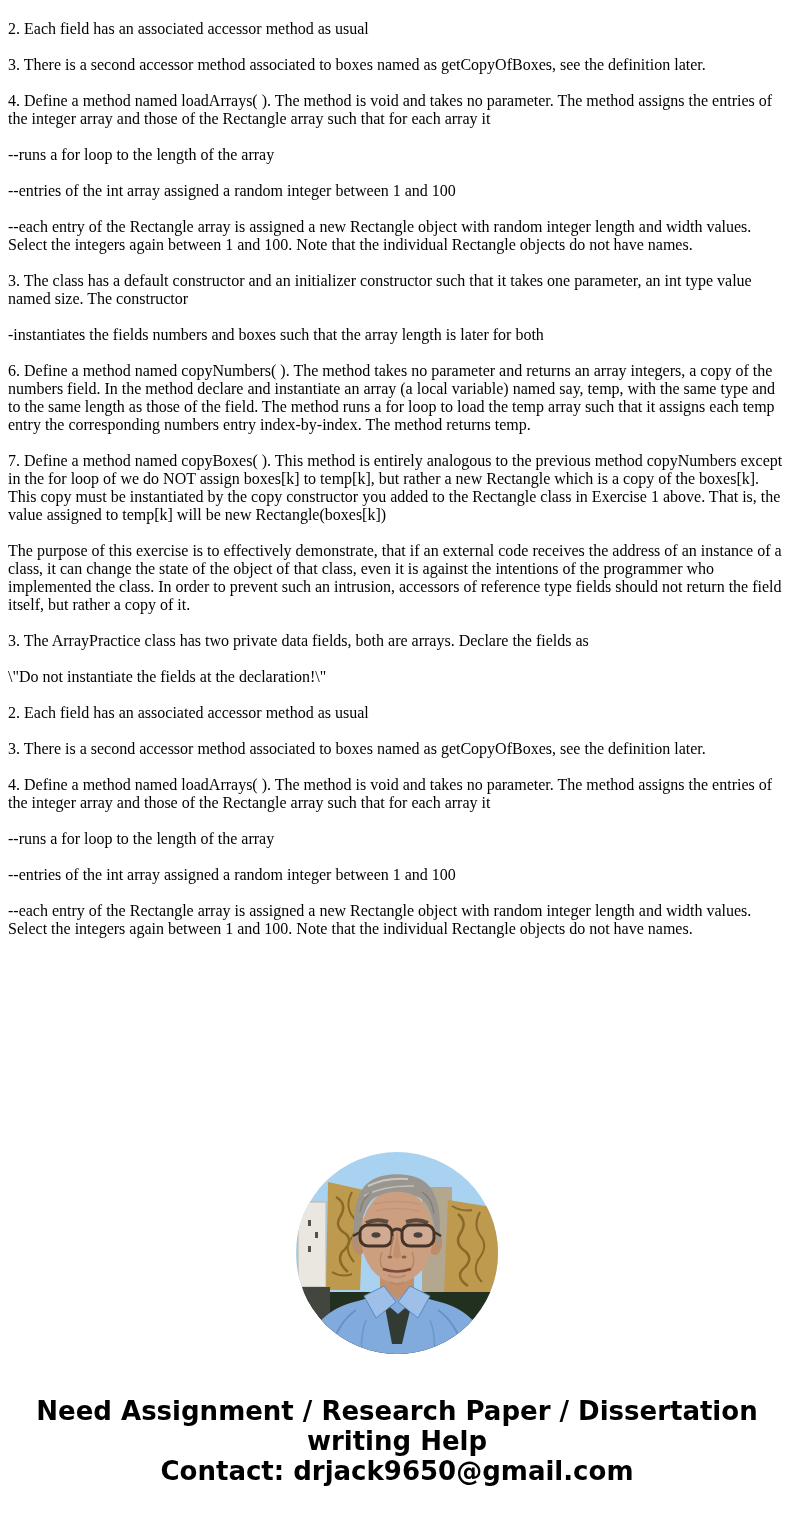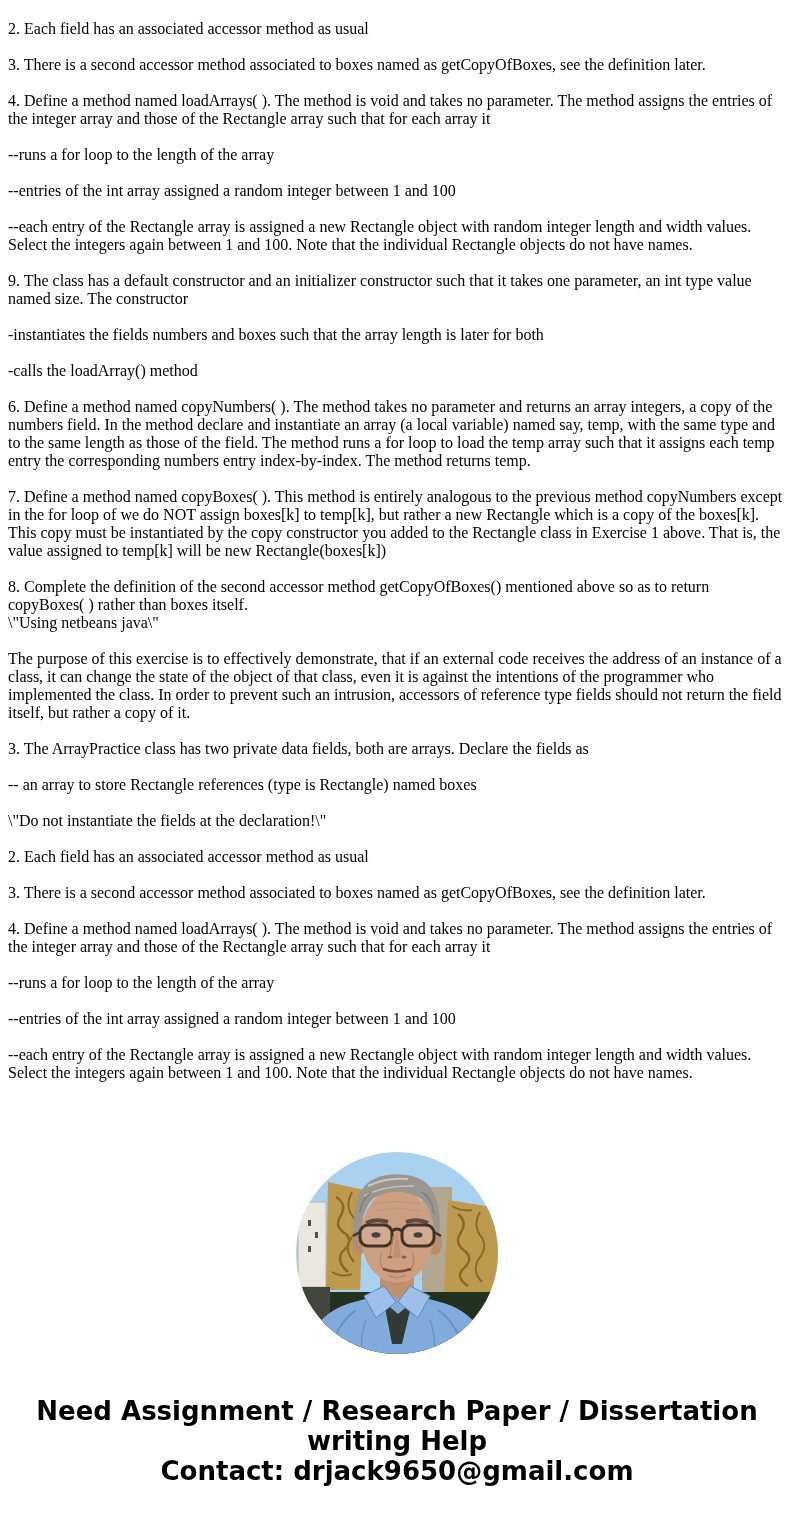--- a/index.html
+++ b/index.html
@@ -50,30 +50,26 @@
 
 <div class="page">
 
   <div class="doc">
       <p class="para">2. Each field has an associated accessor method as usual</p>
       <p class="para">3. There is a second accessor method associated to boxes named as getCopyOfBoxes, see the definition later.</p>
       <p class="para">4. Define a method named loadArrays( ). The method is void and takes no parameter. The method assigns the entries of the integer array and those of the Rectangle array such that for each array it</p>
       <p class="para">--runs a for loop to the length of the array</p>
       <p class="para">--entries of the int array assigned a random integer between 1 and 100</p>
       <p class="para">--each entry of the Rectangle array is assigned a new Rectangle object with random integer length and width values. Select the integers again between 1 and 100. Note that the individual Rectangle objects do not have names.</p>
-      <p class="para">9. The class has a default constructor and an initializer constructor such that it takes one parameter, an int type value named size. The constructor</p>
+      <p class="para">3. The class has a default constructor and an initializer constructor such that it takes one parameter, an int type value named size. The constructor</p>
       <p class="para">-instantiates the fields numbers and boxes such that the array length is later for both</p>
-      <p class="para">-calls the loadArray() method</p>
       <p class="para">6. Define a method named copyNumbers( ). The method takes no parameter and returns an array integers, a copy of the numbers field. In the method declare and instantiate an array (a local variable) named say, temp, with the same type and to the same length as those of the field. The method runs a for loop to load the temp array such that it assigns each temp entry the corresponding numbers entry index-by-index. The method returns temp.</p>
       <p class="para">7. Define a method named copyBoxes( ). This method is entirely analogous to the previous method copyNumbers except in the for loop of we do NOT assign boxes[k] to temp[k], but rather a new Rectangle which is a copy of the boxes[k]. This copy must be instantiated by the copy constructor you added to the Rectangle class in Exercise 1 above. That is, the value assigned to temp[k] will be new Rectangle(boxes[k])</p>
-      <p class="para">8. Complete the definition of the second accessor method getCopyOfBoxes() mentioned above so as to return copyBoxes( ) rather than boxes itself.
-\"Using netbeans java\"</p>
       <p class="para">The purpose of this exercise is to effectively demonstrate, that if an external code receives the address of an instance of a class, it can change the state of the object of that class, even it is against the intentions of the programmer who implemented the class. In order to prevent such an intrusion, accessors of reference type fields should not return the field itself, but rather a copy of it.</p>
       <p class="para">3. The ArrayPractice class has two private data fields, both are arrays. Declare the fields as</p>
-      <p class="para">-- an array to store Rectangle references (type is Rectangle) named boxes</p>
       <p class="para">\"Do not instantiate the fields at the declaration!\"</p>
       <p class="para">2. Each field has an associated accessor method as usual</p>
       <p class="para">3. There is a second accessor method associated to boxes named as getCopyOfBoxes, see the definition later.</p>
       <p class="para">4. Define a method named loadArrays( ). The method is void and takes no parameter. The method assigns the entries of the integer array and those of the Rectangle array such that for each array it</p>
       <p class="para">--runs a for loop to the length of the array</p>
       <p class="para">--entries of the int array assigned a random integer between 1 and 100</p>
       <p class="para">--each entry of the Rectangle array is assigned a new Rectangle object with random integer length and width values. Select the integers again between 1 and 100. Note that the individual Rectangle objects do not have names.</p>
     </div>
 
   <svg class="photo" viewBox="0 0 202 202" xmlns="http://www.w3.org/2000/svg">

